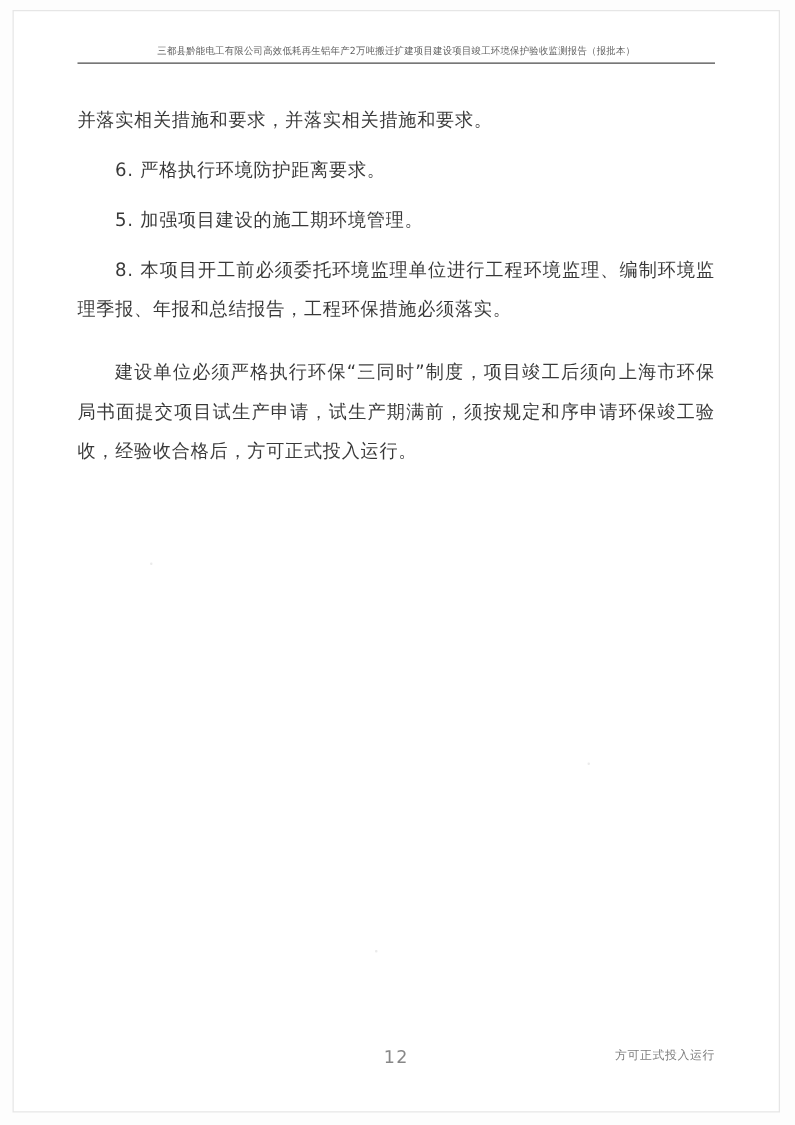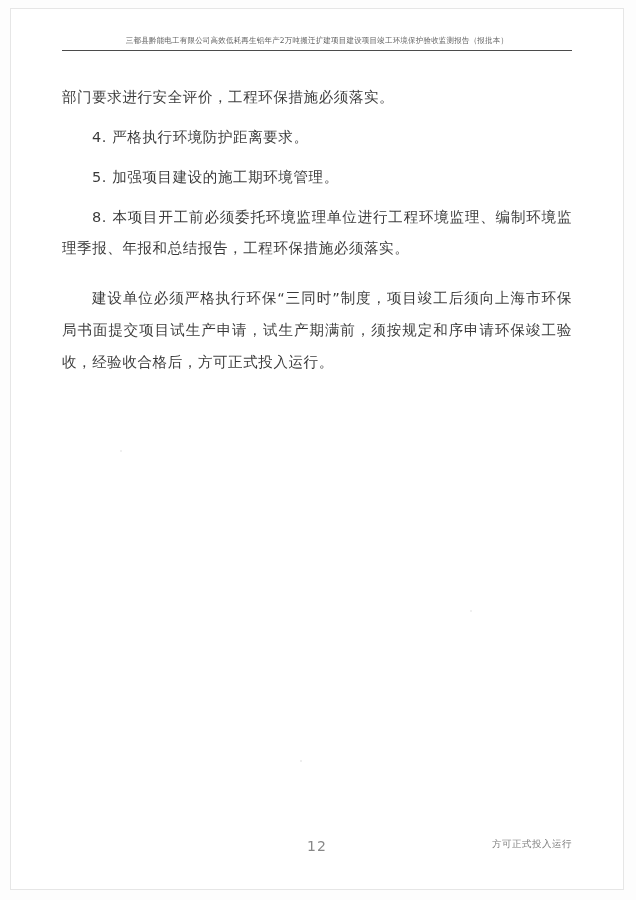--- a/index.html
+++ b/index.html
@@ -127,22 +127,22 @@
   <div class="page-edge"></div>
 
   <div class="content">
 
     <div class="header">
       <div class="header-text">三都县黔能电工有限公司高效低耗再生铝年产2万吨搬迁扩建项目建设项目竣工环境保护验收监测报告（报批本）</div>
       <div class="header-rule"></div>
     </div>
 
     <div class="body">
-      <p class="para">部门要求进行安全评价，工程环保措施必须落实。</p>
-      <p class="para indent">4. 严格执行环境防护距离要求。</p>
+      <p class="para">并落实相关措施和要求，并落实相关措施和要求。</p>
+      <p class="para indent">6. 严格执行环境防护距离要求。</p>
       <p class="para indent">5. 加强项目建设的施工期环境管理。</p>
       <p class="para indent">8. 本项目开工前必须委托环境监理单位进行工程环境监理、编制环境监理季报、年报和总结报告，工程环保措施必须落实。</p>
       <p class="para indent gap">建设单位必须严格执行环保“三同时”制度，项目竣工后须向上海市环保局书面提交项目试生产申请，试生产期满前，须按规定和序申请环保竣工验收，经验收合格后，方可正式投入运行。</p>
     </div>
 
     <div class="footer">
       <div class="footer-page">12</div>
       <div class="footer-org">方可正式投入运行</div>
     </div>
 

